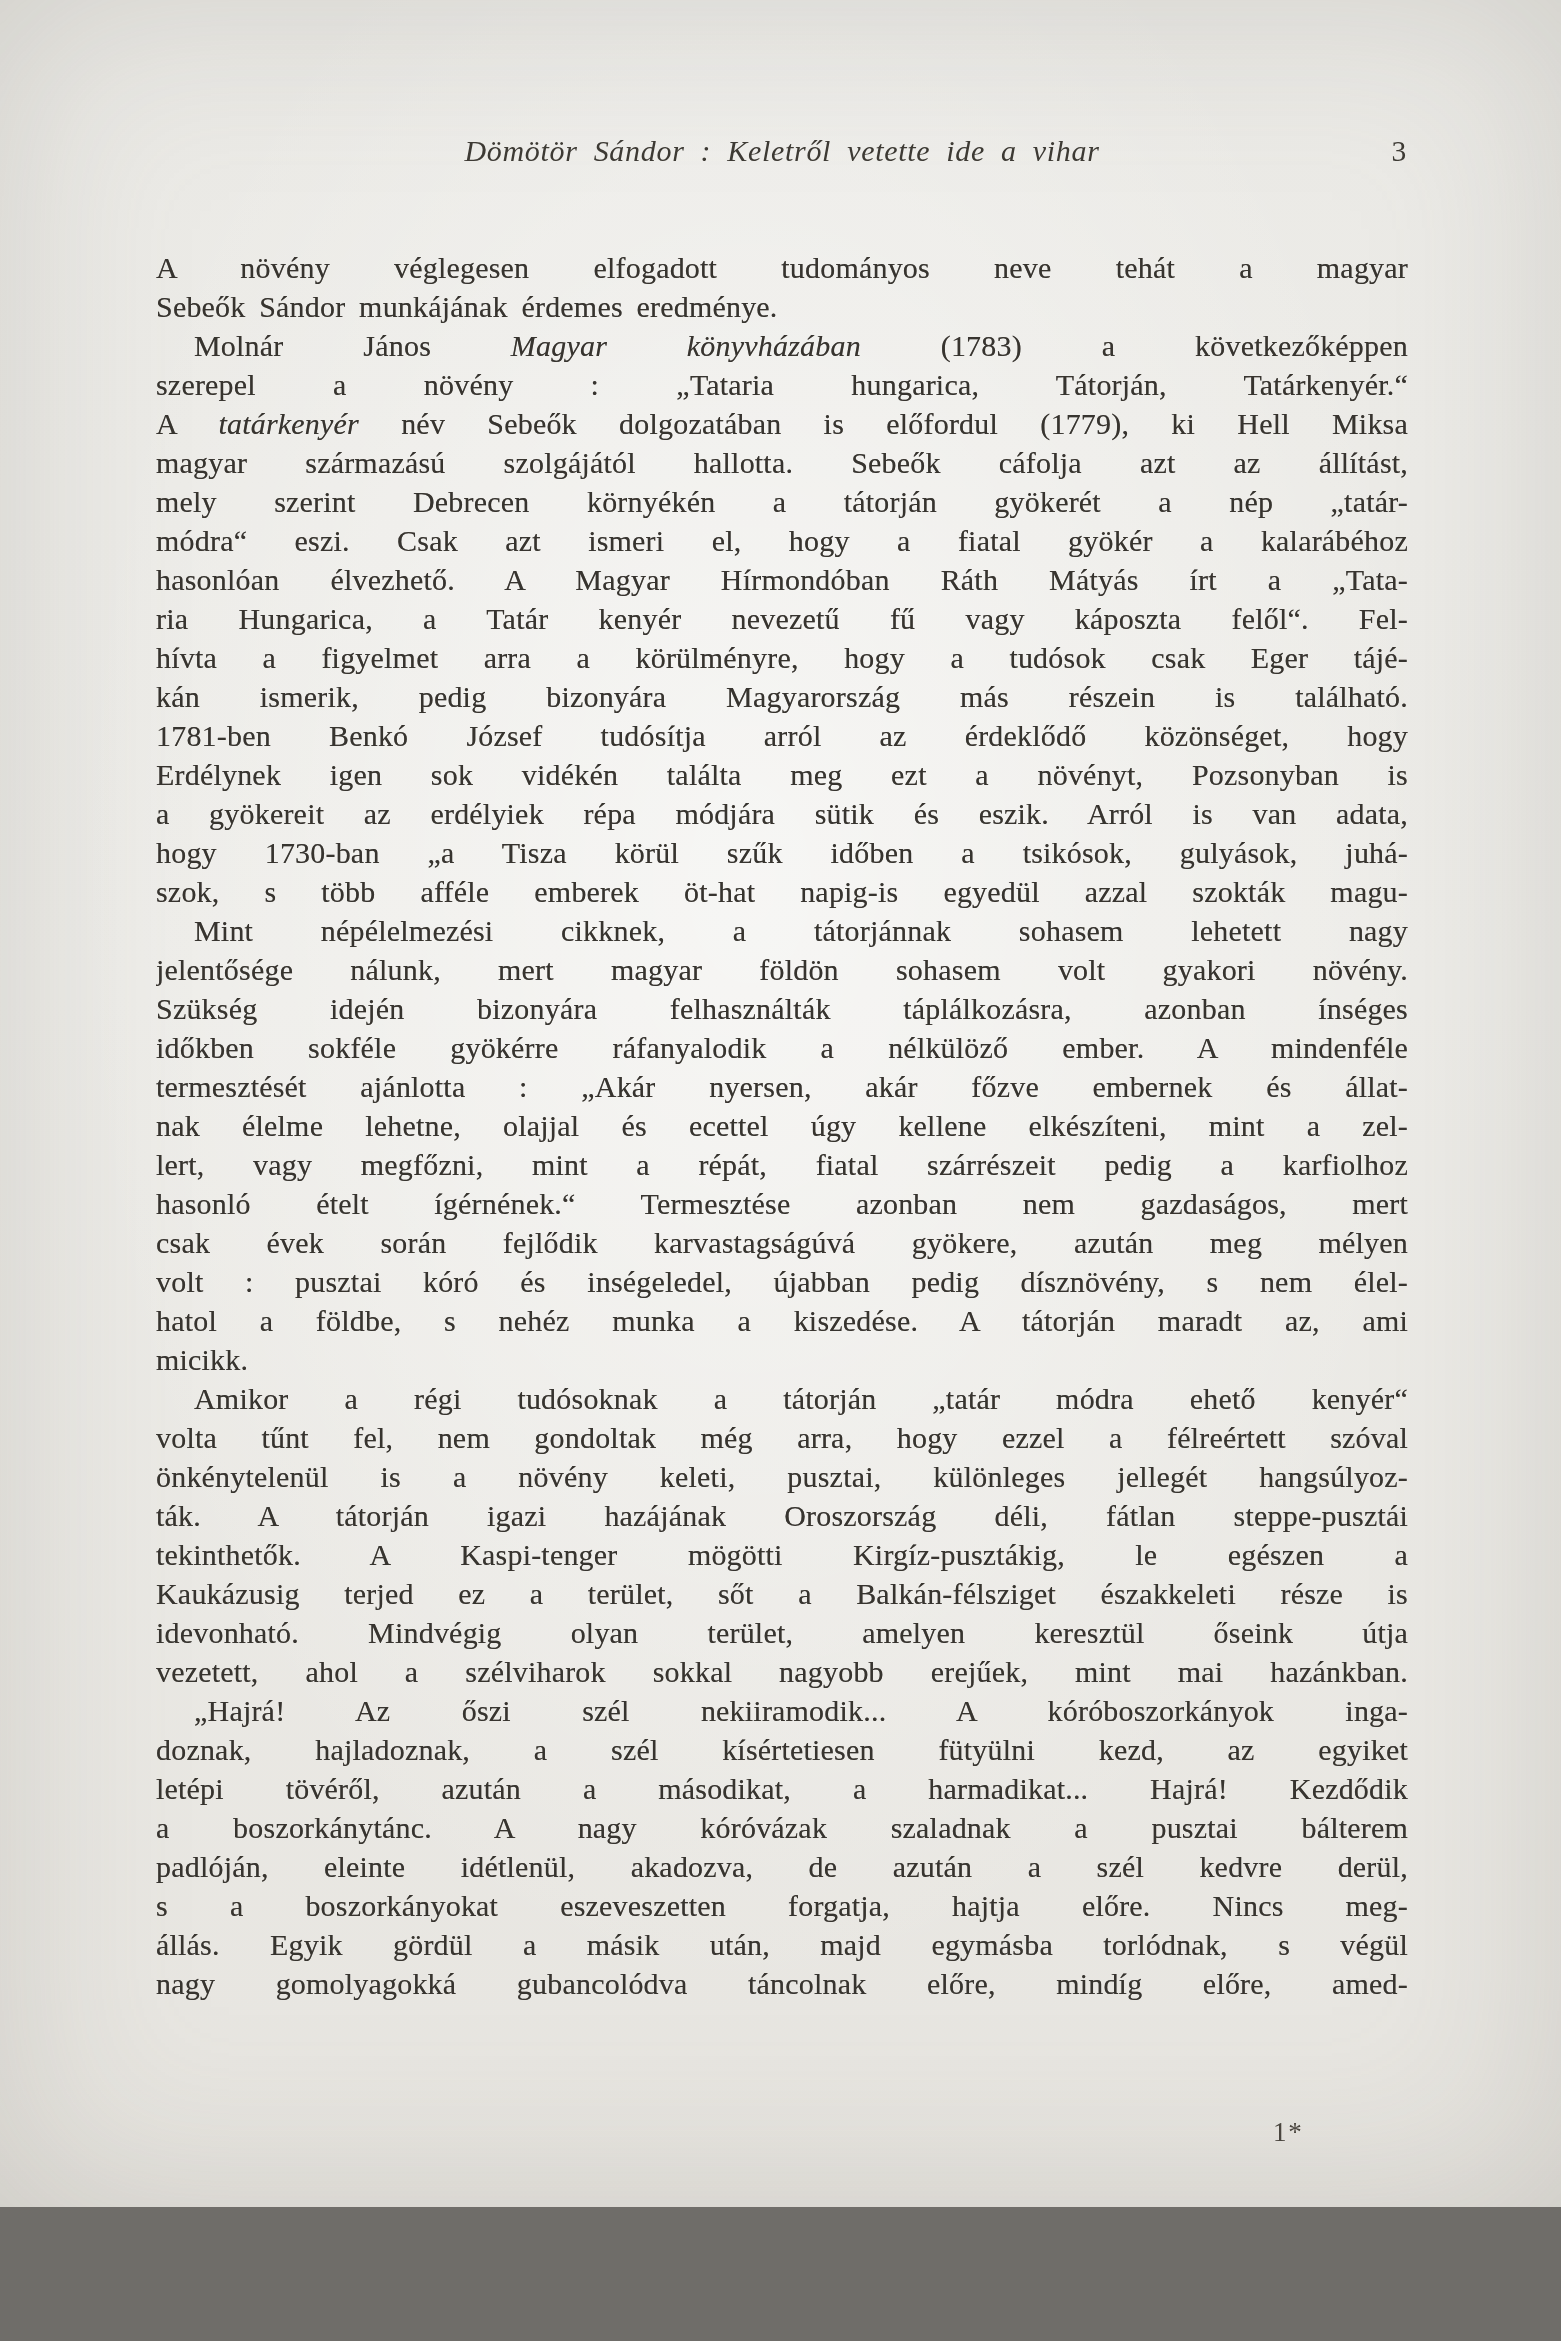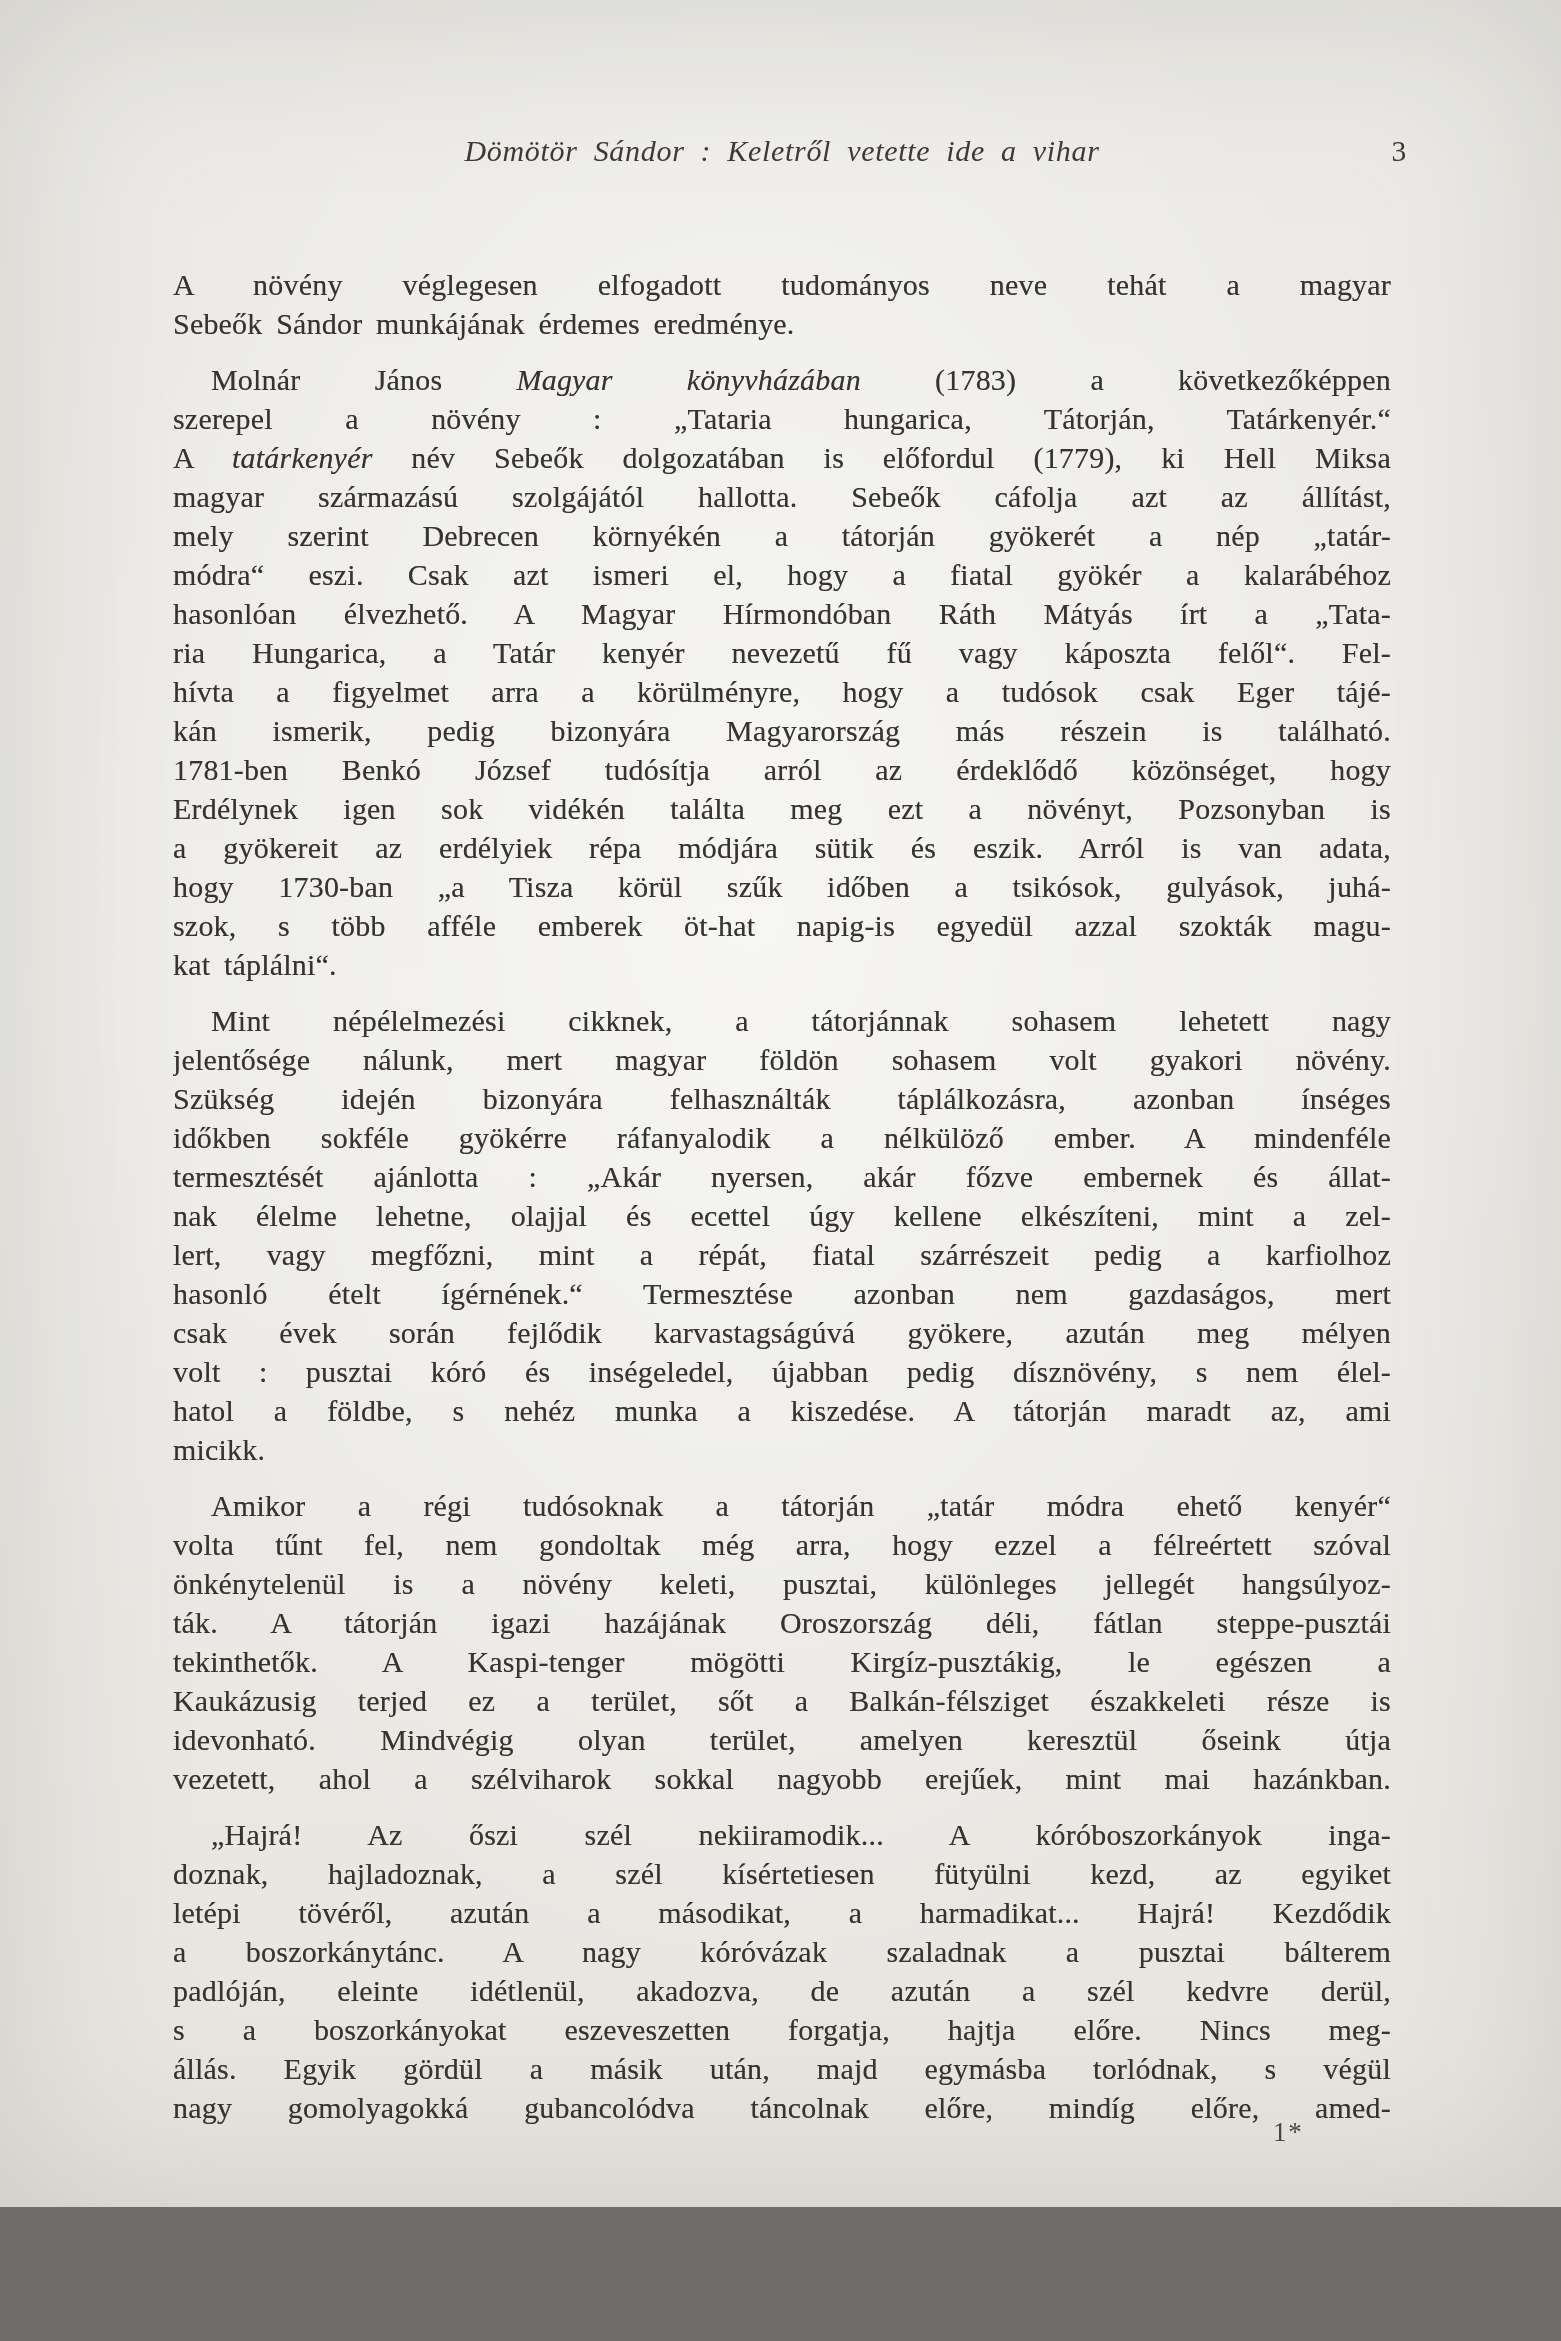--- a/index.html
+++ b/index.html
@@ -21,21 +21,21 @@
     text-align:center;font-style:italic;font-size:30px;
     letter-spacing:0.7px;word-spacing:7.8px;color:#3d3a34;
   }
   .page-number{position:absolute;right:1.7px;top:0.9px;font-size:29.5px;color:#3d3a34;}
   .text-block{
     position:absolute;top:248px;left:156px;width:1252px;
     font-size:30px;line-height:39px;
     letter-spacing:0.2px;word-spacing:6px;
     text-shadow:0 0 0.5px rgba(55,50,45,0.55);
   }
-  .paragraph{margin:17px;}
+  .paragraph{margin:0;}
   .line{
     text-align:justify;text-align-last:justify;
     height:39px;box-sizing:border-box;width:100%;
     white-space:normal;overflow:hidden;
   }
   .line.short{text-align-last:left;}
   .line.indent{padding-left:38px;}
   .it{font-style:italic;}
   .signature-mark{
     position:absolute;left:1273px;top:2117px;
@@ -64,21 +64,20 @@
         <div class="line"><span>módra“ eszi. Csak azt ismeri el, hogy a fiatal gyökér a kalarábéhoz</span></div>
         <div class="line"><span>hasonlóan élvezhető. A Magyar Hírmondóban Ráth Mátyás írt a „Tata-</span></div>
         <div class="line"><span>ria Hungarica, a Tatár kenyér nevezetű fű vagy káposzta felől“. Fel-</span></div>
         <div class="line"><span>hívta a figyelmet arra a körülményre, hogy a tudósok csak Eger tájé-</span></div>
         <div class="line"><span>kán ismerik, pedig bizonyára Magyarország más részein is található.</span></div>
         <div class="line"><span>1781-ben Benkó József tudósítja arról az érdeklődő közönséget, hogy</span></div>
         <div class="line"><span>Erdélynek igen sok vidékén találta meg ezt a növényt, Pozsonyban is</span></div>
         <div class="line"><span>a gyökereit az erdélyiek répa módjára sütik és eszik. Arról is van adata,</span></div>
         <div class="line"><span>hogy 1730-ban „a Tisza körül szűk időben a tsikósok, gulyások, juhá-</span></div>
         <div class="line"><span>szok, s több afféle emberek öt-hat napig-is egyedül azzal szokták magu-</span></div>
-        <div class="line short"><span>kat táplálni“.</span></div>
       </div>
       <div class="paragraph">
         <div class="line indent"><span>Mint népélelmezési cikknek, a tátorjánnak sohasem lehetett nagy</span></div>
         <div class="line"><span>jelentősége nálunk, mert magyar földön sohasem volt gyakori növény.</span></div>
         <div class="line"><span>Szükség idején bizonyára felhasználták táplálkozásra, azonban ínséges</span></div>
         <div class="line"><span>időkben sokféle gyökérre ráfanyalodik a nélkülöző ember. A mindenféle</span></div>
         <div class="line"><span>termesztését ajánlotta : „Akár nyersen, akár főzve embernek és állat-</span></div>
         <div class="line"><span>nak élelme lehetne, olajjal és ecettel úgy kellene elkészíteni, mint a zel-</span></div>
         <div class="line"><span>lert, vagy megfőzni, mint a répát, fiatal szárrészeit pedig a karfiolhoz</span></div>
         <div class="line"><span>hasonló ételt ígérnének.“ Termesztése azonban nem gazdaságos, mert</span></div>

